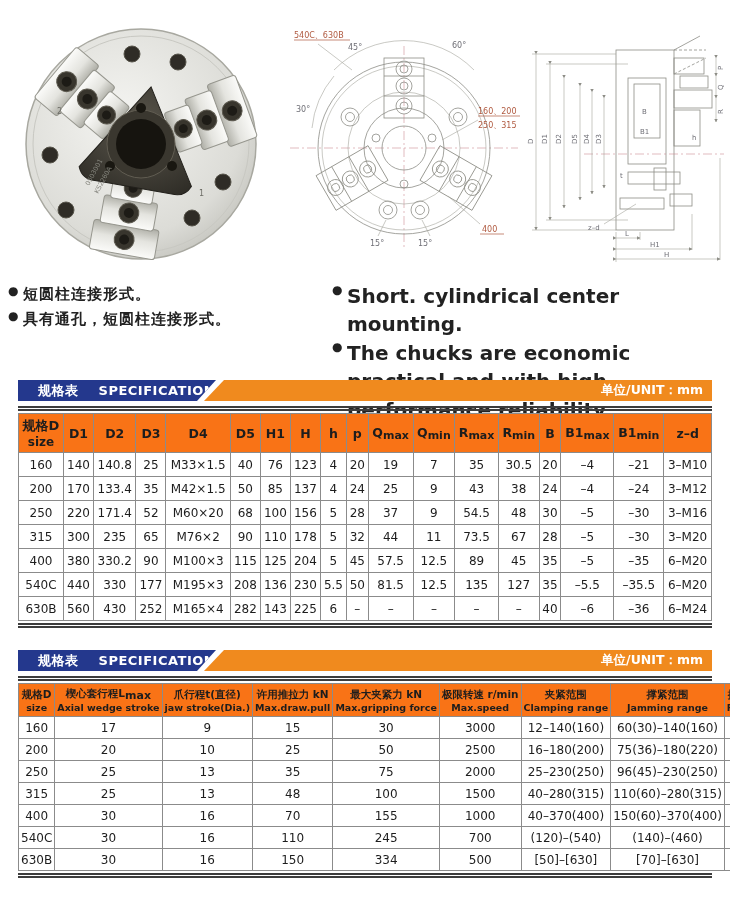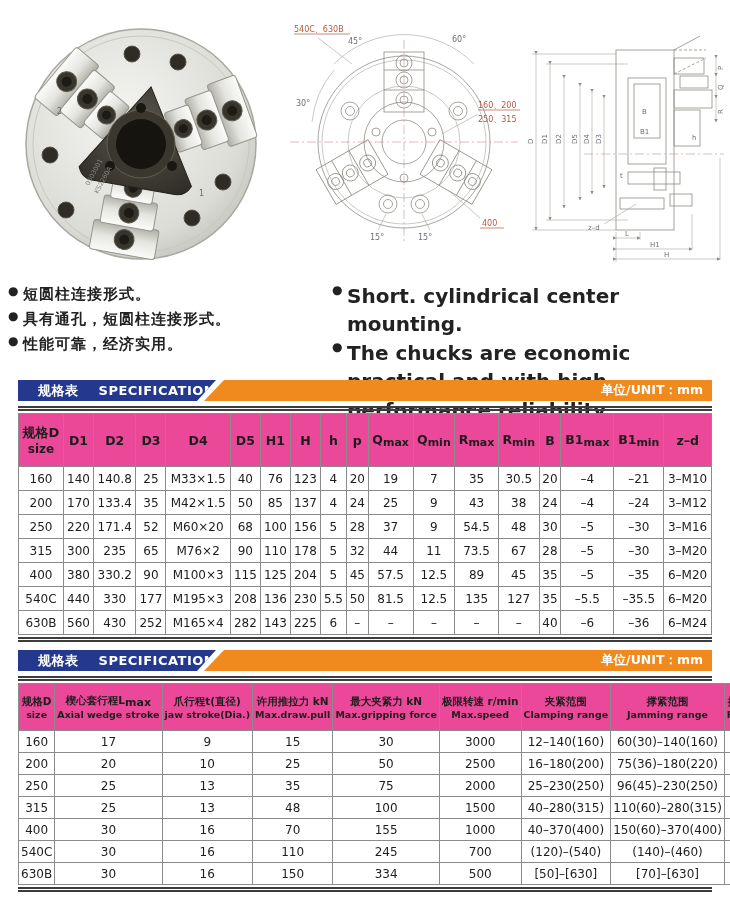--- a/index.html
+++ b/index.html
@@ -1,21 +1,21 @@
 <!DOCTYPE html>
 <html><head>
 <meta charset="utf-8">
 <style>
   * { margin:0; padding:0; box-sizing:border-box; }
   body { background:#fff; font-family:"DejaVu Sans", sans-serif; }
   .page { position:relative; width:730px; height:899px; background:#ffffff; overflow:hidden; color:#222; }
 
   
   .photo-box  { position:absolute; left:5px;  top:16px; width:268px; height:252px; }
-  .front-box  { position:absolute; left:282px; top:12px; width:242px; height:238px; }
+  .front-box  { position:absolute; left:282px; top:18px; width:242px; height:238px; }
   .side-box   { position:absolute; left:524px; top:18px; width:202px; height:248px; }
   svg text { font-family:"DejaVu Sans", sans-serif; }
   .dwg-line { stroke:#8d8d86; stroke-width:0.8; fill:none; }
   .dwg-thin { stroke:#a5a59c; stroke-width:0.6; fill:none; }
   .dwg-center { stroke:#cf8f96; stroke-width:0.6; fill:none; stroke-dasharray:9 3 2 3; }
   .dwg-label  { font-size:8px; fill:#6f6f76; }
   .dwg-label-red { font-size:8px; fill:#b05a40; }
   .dwg-dim { font-size:7px; fill:#6f6f76; }
   .red-underline { stroke:#b05a40; stroke-width:0.7; }
 
@@ -37,21 +37,21 @@
   .bar-blue span { color:#fff; font-weight:bold; font-size:13px; padding-left:10px; letter-spacing:0.5px; white-space:nowrap;}
   .bar-unit { position:absolute; right:9px; top:0; bottom:0; display:flex; align-items:center;
       color:#fff; font-weight:bold; font-size:12.5px; }
   #bar1 { top:380px; } #bar2 { top:650px; }
 
   
   .tbl-wrap { position:absolute; left:18px; width:694px; border-top:5px double #3c3c3c; border-bottom:5px double #3c3c3c; padding:2px 0; }
   #tbl1 { top:406px; } #tbl2 { top:676px; }
   .tbl-wrap table { width:100%; border-collapse:collapse; table-layout:auto; }
   .tbl-wrap th, .tbl-wrap td { border:1px solid #8b8b8b; text-align:center; white-space:nowrap; color:#1d1d1d; }
-  .tbl-wrap th { background:#ec4899; font-weight:bold; padding:10px 2px; }
+  .tbl-wrap th { background:#f97316; font-weight:bold; padding:3px 2px; }
   .tbl-wrap td { padding:3.5px 2px; font-size:12px; background:#fff; }
   #tbl1 th { font-size:12.5px; }
   #tbl1 td { padding:4.5px 2px; }
   #tbl2 th .h-zh { font-size:10.5px; }
   #tbl2 th .h-en { font-size:9.5px; }
   #tbl1 th .h-zh { font-size:13px; }
   #tbl1 th .h-en { font-size:12px; }
   th .sub { font-size:11px; vertical-align:-2px; }
 </style>
 </head>
@@ -294,21 +294,20 @@
       <text class="dwg-dim" x="126" y="229">H1</text>
       <text class="dwg-dim" x="140" y="239">H</text>
     </svg>
   </div>
 
   <div class="features">
     <div class="feat-zh">
       <ul>
           <li>短圆柱连接形式。</li>
           <li>具有通孔，短圆柱连接形式。</li>
-          <li>性能可靠，经济实用。</li>
         </ul>
     </div>
     <div class="feat-en">
       <ul>
           <li>Short. cylindrical center mounting.</li>
           <li>The chucks are economic practical and with high performance reliability.</li>
         </ul>
     </div>
   </div>
 

